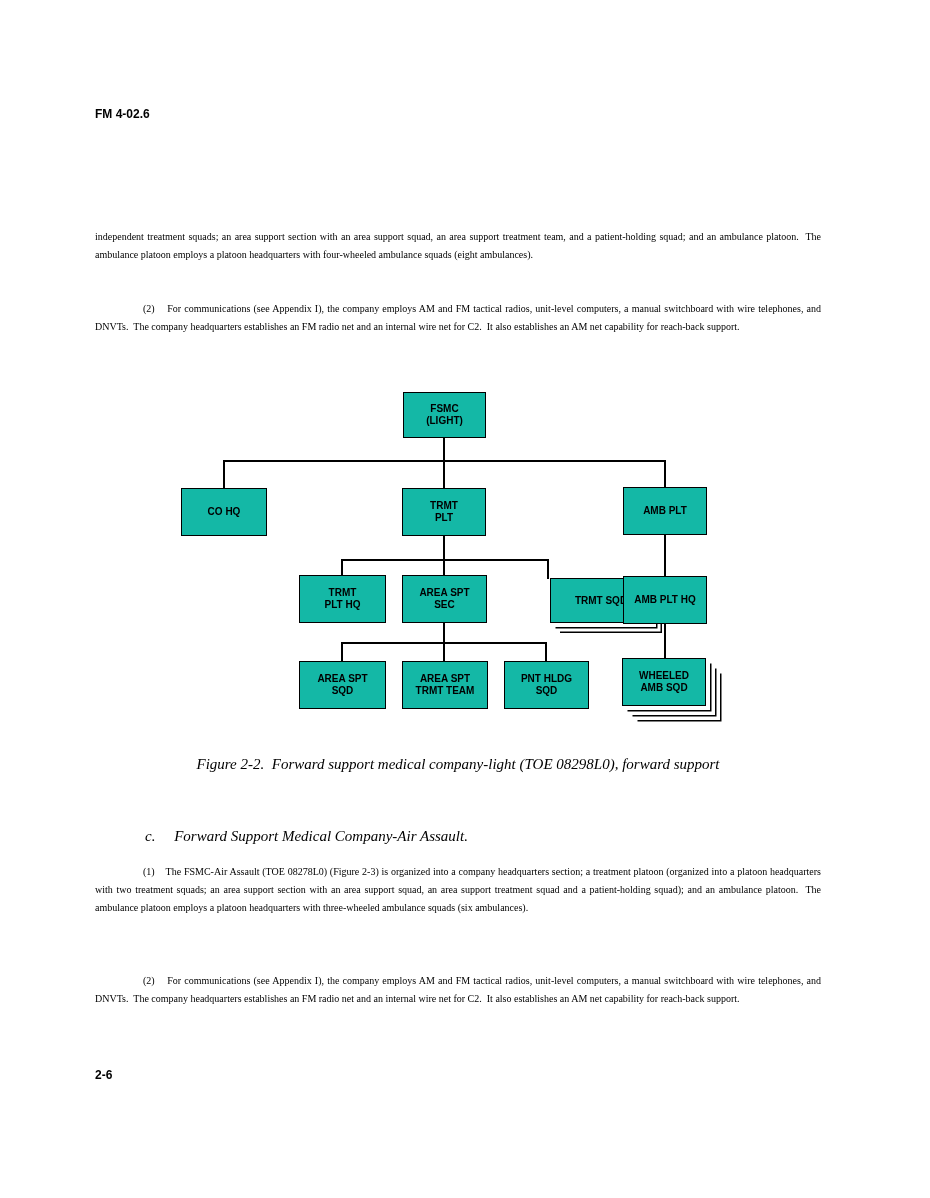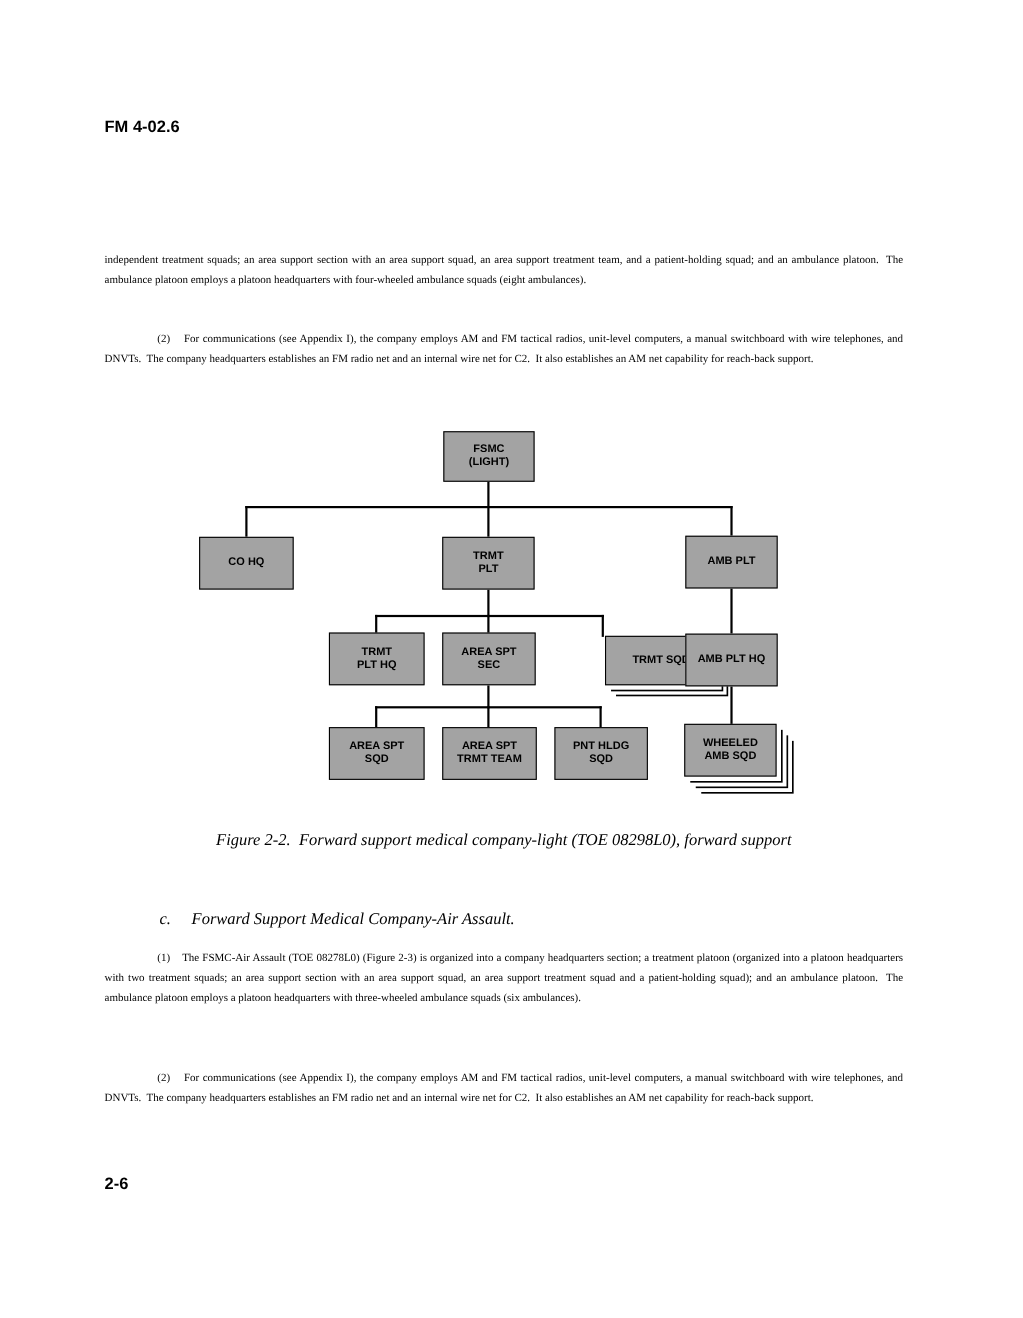--- a/index.html
+++ b/index.html
@@ -10,21 +10,21 @@
     margin: 0 auto;
     background: #ffffff;
     font-family: "Liberation Serif", serif;
     color: #000;
     overflow: hidden;
   }
   .hdr {
     position: absolute;
     font-family: "Liberation Sans", sans-serif;
     font-weight: bold;
-    font-size: 15px;
+    font-size: 12px;
   }
   .para {
     position: absolute;
     left: 95px;
     width: 726px;
     font-size: 10px;
     line-height: 18.2px;
     text-align: justify;
   }
   .para.indent { text-indent: 48px; }
@@ -44,21 +44,21 @@
     font-size: 15px;
     font-style: italic;
   }
   
   .chart { position: absolute; left: 0; top: 0; width: 930px; height: 760px; }
   .vl, .hl { position: absolute; background: #000; z-index: 1; }
   .vl { width: 1.5px; }
   .hl { height: 1.5px; }
   .node {
     position: absolute;
-    background: #a3a3a3;
+    background: #14b8a6;
     border: 1.5px solid #000;
     box-sizing: border-box;
     z-index: 2;
     display: flex;
     align-items: center;
     justify-content: center;
     text-align: center;
   }
   .node-label {
     font-family: "Liberation Sans", sans-serif;

